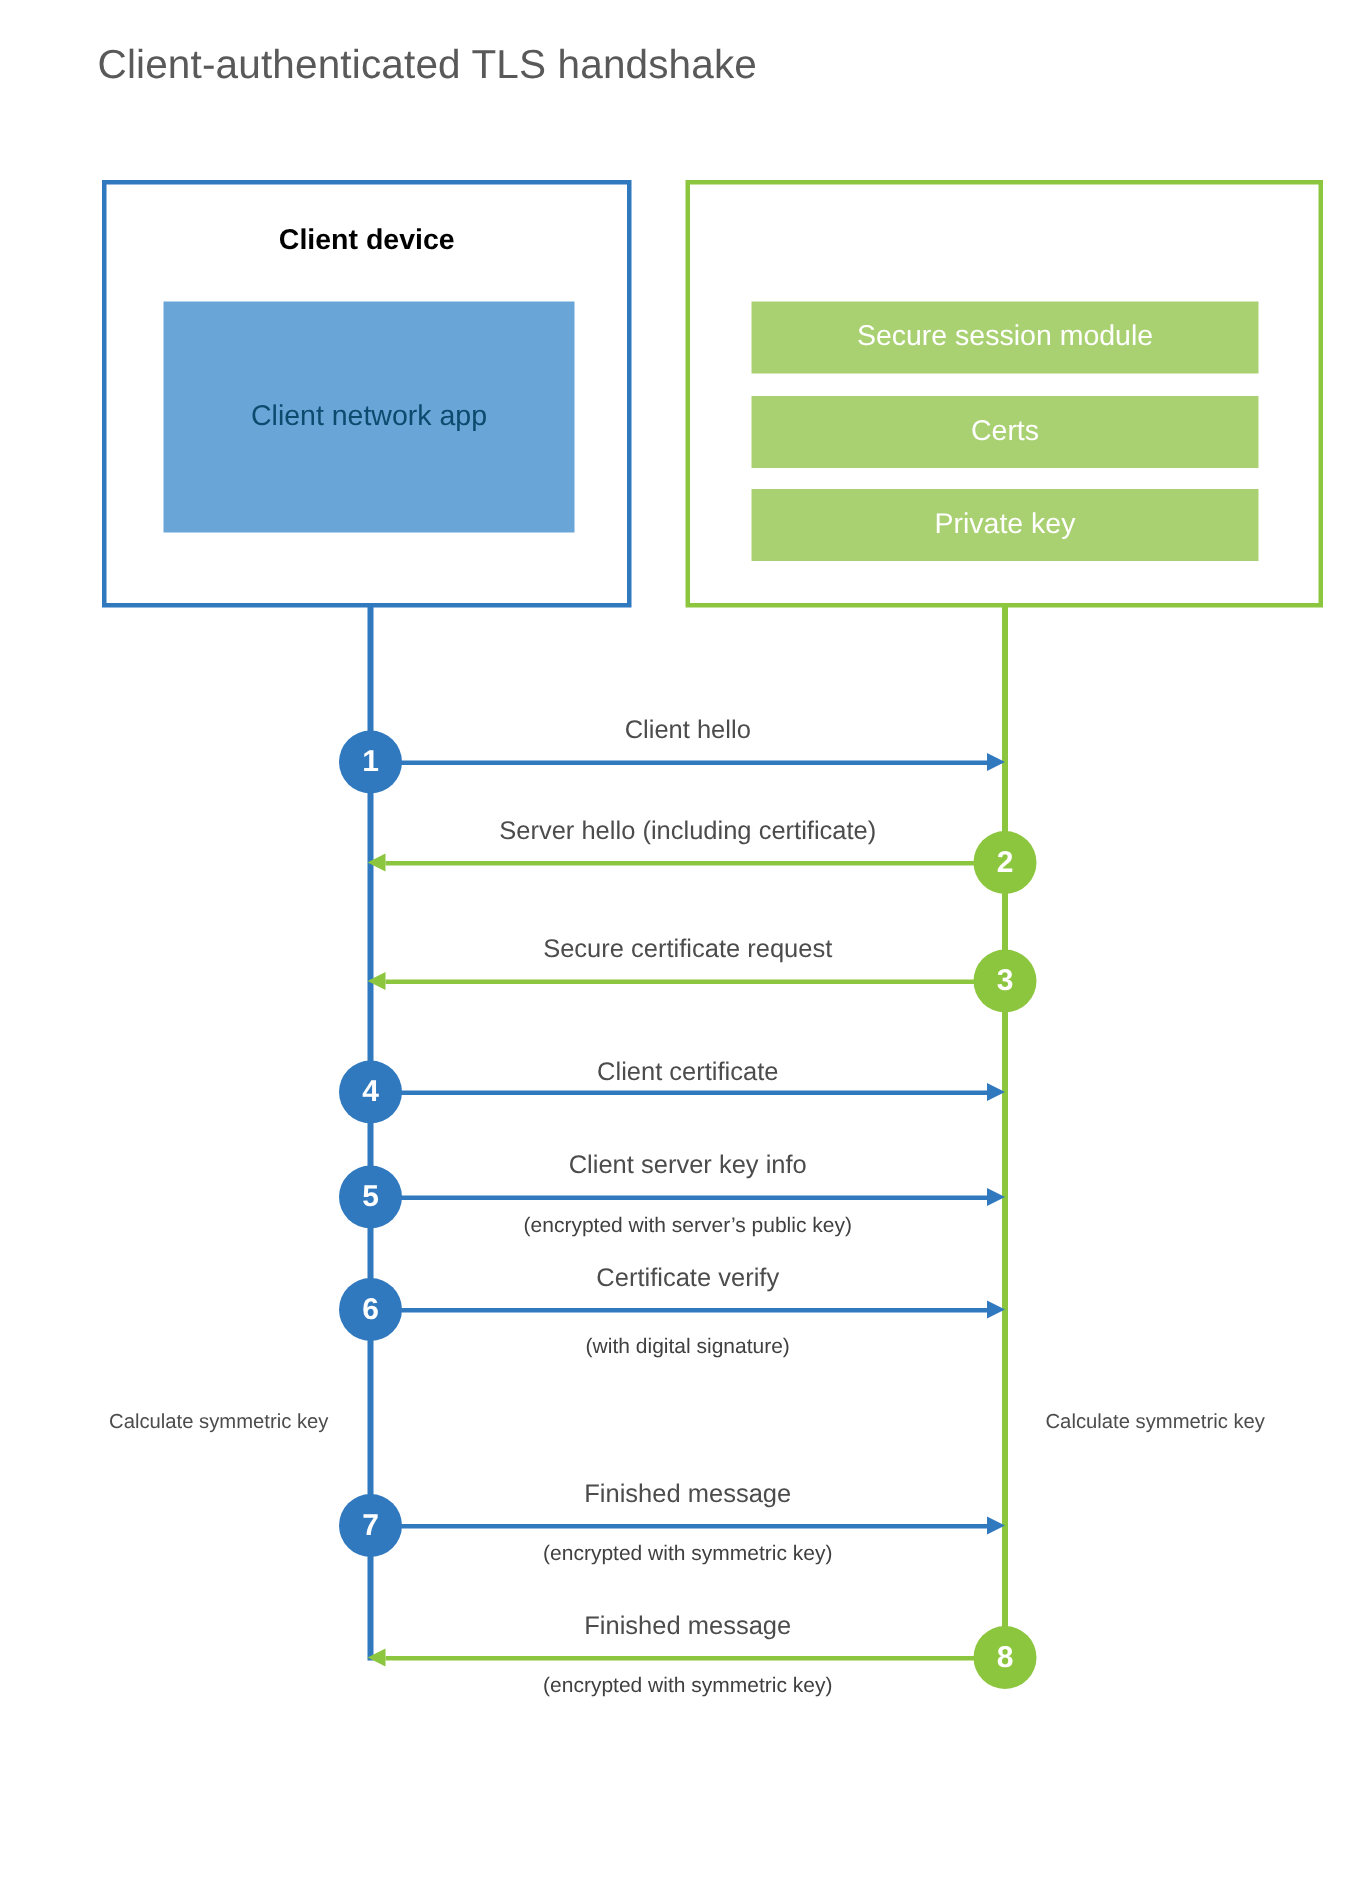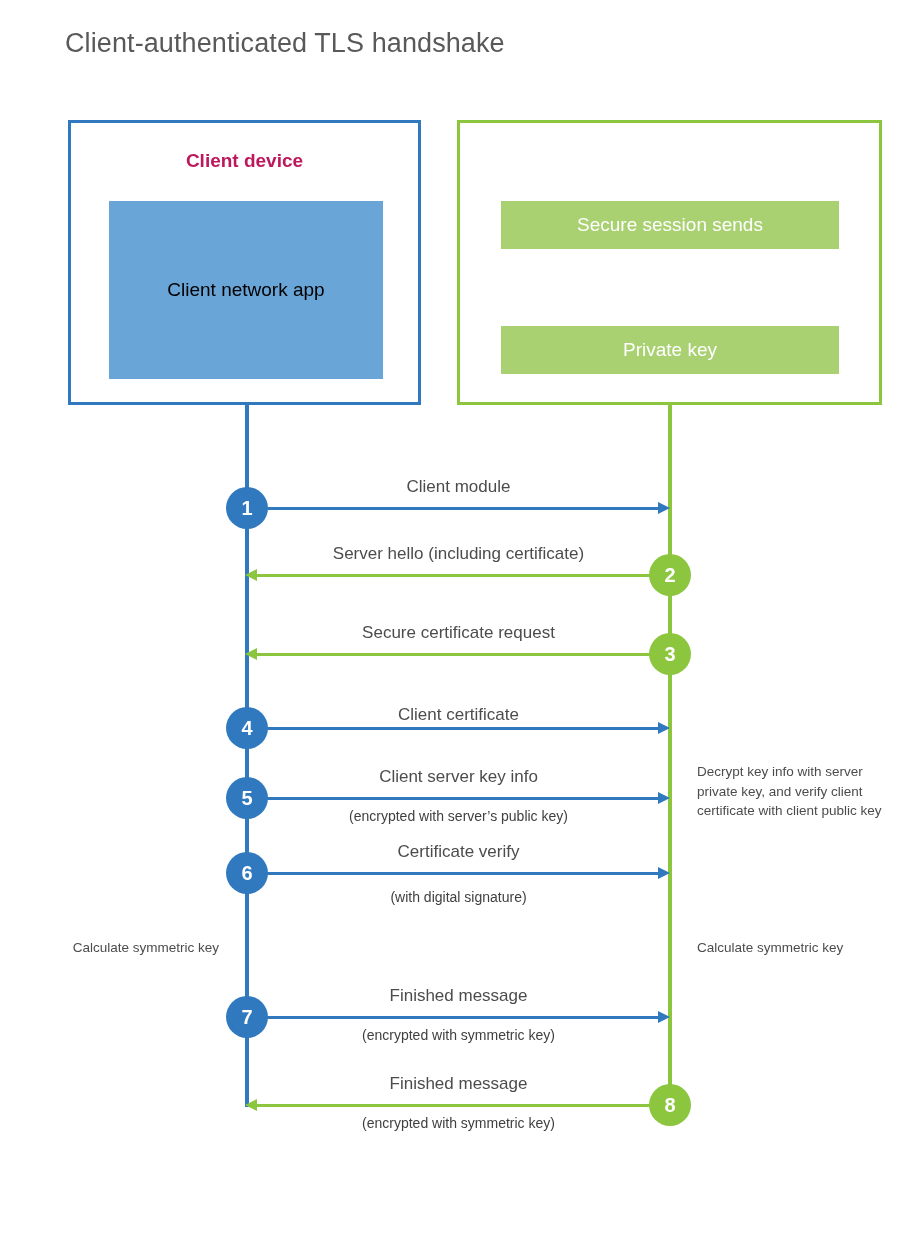--- a/index.html
+++ b/index.html
@@ -54,32 +54,32 @@
     border: 3px solid #8cc63e;
   }
   .party-title {
     position: absolute;
     left: 0;
     right: 0;
     top: 27px;
     text-align: center;
     font-size: 19px;
     font-weight: bold;
-    color: #be185d;
+    color: #000000;
   }
 
   
   .client-app {
     position: absolute;
     left: 38px;
     top: 78px;
     width: 274px;
-    height: 178px;
+    height: 154px;
     background: #6aa5d8;
-    color: #000000;
+    color: #0c4a6e;
     font-size: 19px;
     font-weight: 300;
     display: flex;
     align-items: center;
     justify-content: center;
     text-align: center;
     line-height: 1.35;
     box-sizing: border-box;
   }
   .server-block {
@@ -197,38 +197,38 @@
 <div id="canvas">
 
   <div class="page-title">Client-authenticated TLS handshake</div>
 
   <div class="party-box client">
     <div class="party-title">Client device</div>
     <div class="client-app">Client network app</div>
   </div>
 
   <div class="party-box server">
-    <div class="server-block b0">Secure session sends</div>
+    <div class="server-block b0">Secure session module</div>
+    <div class="server-block b1">Certs</div>
     <div class="server-block b2">Private key</div>
   </div>
 
   <div class="lifeline client-line"></div>
   <div class="lifeline server-line"></div>
 
-  <div class="side-note right" style="top:762px;">Decrypt key info with server private key, and verify client certificate with client public key</div>
   <div class="side-note left" style="top:938px;">Calculate symmetric key</div>
   <div class="side-note right" style="top:938px;">Calculate symmetric key</div>
 
   <div id="flow-layer">
       <div class="arrow-row" style="left: 0px; top: 507px; width: 900px; height: 3px;">
         <div class="arrow-line blue" style="left: 218px; width: 413px;"></div>
         <div class="arrow-head right blue" style="left: 629px;"></div>
       </div>
       <div class="step-circle blue" style="left: 197px; top: 487px;">1</div>
-      <div class="msg-label" style="left: 218px; width: 423px; top: 477px;">Client module</div>
+      <div class="msg-label" style="left: 218px; width: 423px; top: 477px;">Client hello</div>
       <div class="arrow-row" style="left: 0px; top: 574px; width: 900px; height: 3px;">
         <div class="arrow-line green" style="left: 228px; width: 413px;"></div>
         <div class="arrow-head left green" style="left: 216px;"></div>
       </div>
       <div class="step-circle green" style="left: 620px; top: 554px;">2</div>
       <div class="msg-label" style="left: 218px; width: 423px; top: 544px;">Server hello (including certificate)</div>
       <div class="arrow-row" style="left: 0px; top: 653px; width: 900px; height: 3px;">
         <div class="arrow-line green" style="left: 228px; width: 413px;"></div>
         <div class="arrow-head left green" style="left: 216px;"></div>
       </div>

